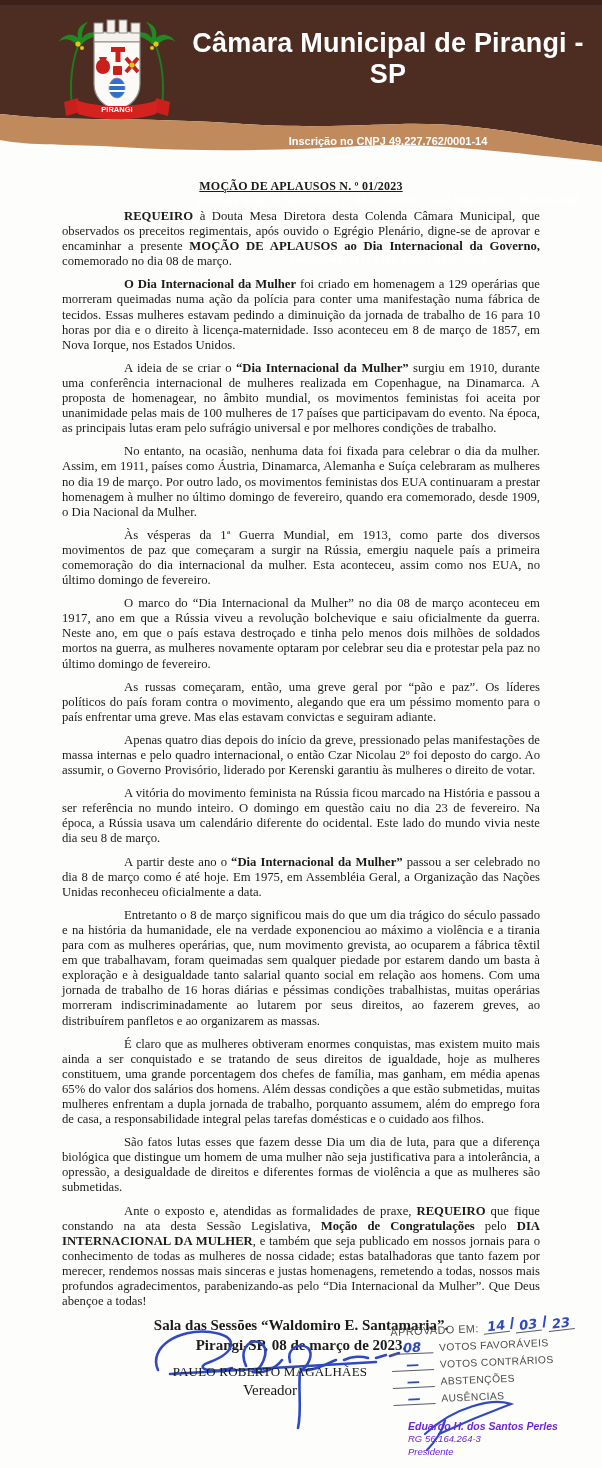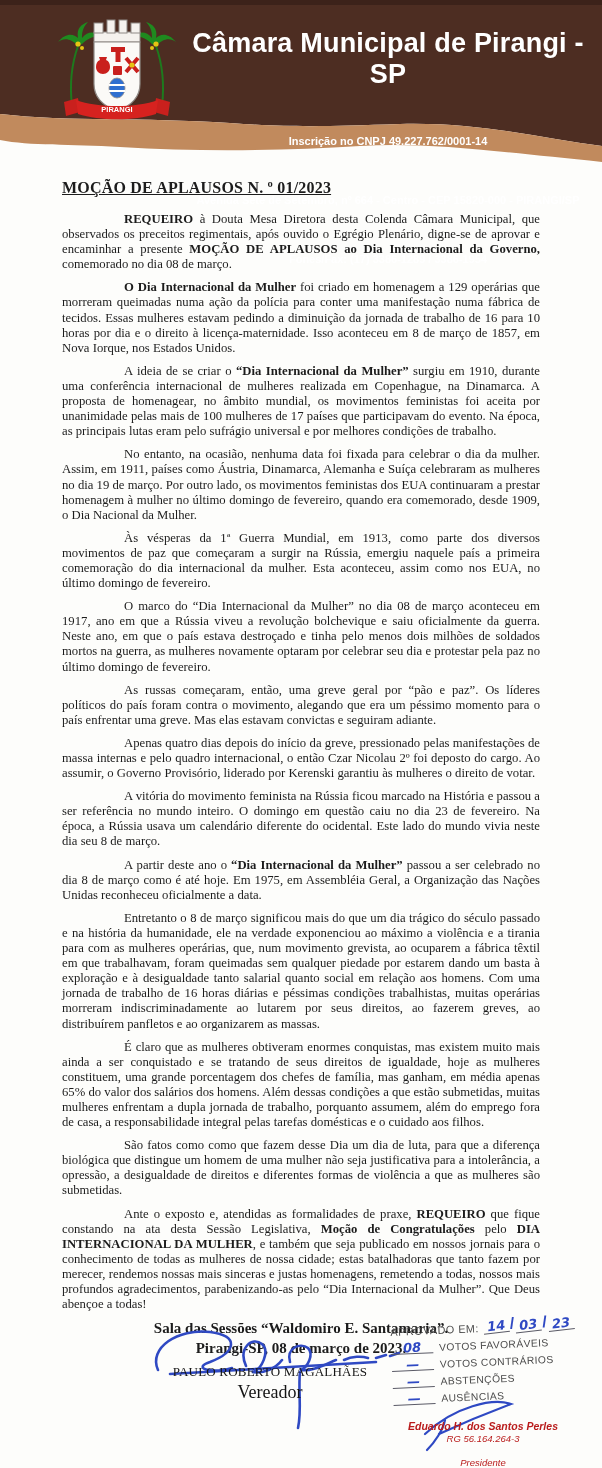--- a/index.html
+++ b/index.html
@@ -12,21 +12,21 @@
   .header-text{
     position:absolute;left:178px;top:28px;width:420px;text-align:center;
     color:#fff;font-family:"Liberation Sans",sans-serif;
   }
   .header-title{font-size:27px;font-weight:bold;margin:0 0 7px 0;letter-spacing:0.2px;}
   .header-line{font-size:11px;font-weight:bold;line-height:15px;margin-top:44px;}
   .crest{position:absolute;left:56px;top:8px;}
   
   .doc{position:absolute;left:62px;top:179px;width:478px;color:#1c1c1c;}
   .doc-title{
-    text-align:left;font-weight:bold;font-size:16px;
+    text-align:center;font-weight:bold;font-size:12px;
     text-decoration:underline;margin:0 0 15px 0;letter-spacing:0.2px;
   }
   .doc p{
     margin:0 0 8px 0;text-indent:62px;text-align:justify;
     font-size:12.7px;line-height:15.1px;
   }
   .closing{
     text-align:center;font-weight:bold;font-size:15px;line-height:17px;margin-top:3px;
   }
   
@@ -46,28 +46,28 @@
   .date-slot{width:26px;font-size:13px;transform:rotate(-4deg);line-height:12px;}
   .date-sep{color:#2f49c3;font-weight:bold;margin:0 1px;}
   .val-slot{width:42px;margin-right:6px;font-size:13px;line-height:11px;}
   
   .sig-svg{position:absolute;left:140px;top:1318px;}
   .signer{
     position:absolute;left:145px;top:1364px;width:250px;text-align:center;
     font-weight:normal;color:#151515;
   }
   .signer-name{font-size:13px;letter-spacing:0.2px;}
-  .signer-role{font-size:18px;margin-top:2px;}
+  .signer-role{font-size:15px;margin-top:2px;}
   .pres-stamp{
-    position:absolute;left:408px;top:1420px;width:150px;text-align:center;
-    font-family:"Liberation Sans",sans-serif;font-style:italic;color:#b91c1c;
+    position:absolute;left:408px;top:1420px;width:150px;text-align:left;
+    font-family:"Liberation Sans",sans-serif;font-style:italic;color:#6d28d9;
   }
   .pres-name{font-size:10.5px;font-weight:bold;}
   .pres-rg{font-size:9.5px;margin-top:1px;}
-  .pres-role{font-size:9.5px;margin-top:13px;}
+  .pres-role{font-size:9.5px;margin-top:2px;}
   .swoosh-svg{position:absolute;left:415px;top:1394px;}
 </style>
 </head>
 <body>
 
 <svg class="banner-svg" width="602" height="168" viewBox="0 0 602 168">
   <rect x="0" y="0" width="602" height="5" fill="#3c221a"></rect>
   <path d="M0,5 H602 V146 C540,138 480,122 400,124 C330,126 300,128 230,123 C140,117 70,122 0,114 Z" fill="#4d2d22"></path>
   <path d="M0,114 C70,122 140,117 230,123 C300,128 330,126 400,124 C480,122 540,138 602,146
            L602,162 C500,152 430,142 360,146 C280,151 200,152 120,147 C70,144 30,146 0,140 Z" fill="#c18a5d"></path>
@@ -134,21 +134,21 @@
       <p><span>A ideia de se criar o </span><b>“Dia Internacional da Mulher”</b><span> surgiu em 1910, durante uma conferência internacional de mulheres realizada em Copenhague, na Dinamarca. A proposta de homenagear, no âmbito mundial, os movimentos feministas foi aceita por unanimidade pelas mais de 100 mulheres de 17 países que participavam do evento. Na época, as principais lutas eram pelo sufrágio universal e por melhores condições de trabalho.</span></p>
       <p><span>No entanto, na ocasião, nenhuma data foi fixada para celebrar o dia da mulher. Assim, em 1911, países como Áustria, Dinamarca, Alemanha e Suíça celebraram as mulheres no dia 19 de março. Por outro lado, os movimentos feministas dos EUA continuaram a prestar homenagem à mulher no último domingo de fevereiro, quando era comemorado, desde 1909, o Dia Nacional da Mulher.</span></p>
       <p><span>Às vésperas da 1ª Guerra Mundial, em 1913, como parte dos diversos movimentos de paz que começaram a surgir na Rússia, emergiu naquele país a primeira comemoração do dia internacional da mulher. Esta aconteceu, assim como nos EUA, no último domingo de fevereiro.</span></p>
       <p><span>O marco do “Dia Internacional da Mulher” no dia 08 de março aconteceu em 1917, ano em que a Rússia viveu a revolução bolchevique e saiu oficialmente da guerra. Neste ano, em que o país estava destroçado e tinha pelo menos dois milhões de soldados mortos na guerra, as mulheres novamente optaram por celebrar seu dia e protestar pela paz no último domingo de fevereiro.</span></p>
       <p><span>As russas começaram, então, uma greve geral por “pão e paz”. Os líderes políticos do país foram contra o movimento, alegando que era um péssimo momento para o país enfrentar uma greve. Mas elas estavam convictas e seguiram adiante.</span></p>
       <p><span>Apenas quatro dias depois do início da greve, pressionado pelas manifestações de massa internas e pelo quadro internacional, o então Czar Nicolau 2º foi deposto do cargo. Ao assumir, o Governo Provisório, liderado por Kerenski garantiu às mulheres o direito de votar.</span></p>
       <p><span>A vitória do movimento feminista na Rússia ficou marcado na História e passou a ser referência no mundo inteiro. O domingo em questão caiu no dia 23 de fevereiro. Na época, a Rússia usava um calendário diferente do ocidental. Este lado do mundo vivia neste dia seu 8 de março.</span></p>
       <p><span>A partir deste ano o </span><b>“Dia Internacional da Mulher”</b><span> passou a ser celebrado no dia 8 de março como é até hoje. Em 1975, em Assembléia Geral, a Organização das Nações Unidas reconheceu oficialmente a data.</span></p>
       <p><span>Entretanto o 8 de março significou mais do que um dia trágico do século passado e na história da humanidade, ele na verdade exponenciou ao máximo a violência e a tirania para com as mulheres operárias, que, num movimento grevista, ao ocuparem a fábrica têxtil em que trabalhavam, foram queimadas sem qualquer piedade por estarem dando um basta à exploração e à desigualdade tanto salarial quanto social em relação aos homens. Com uma jornada de trabalho de 16 horas diárias e péssimas condições trabalhistas, muitas operárias morreram indiscriminadamente ao lutarem por seus direitos, ao fazerem greves, ao distribuírem panfletos e ao organizarem as massas.</span></p>
       <p><span>É claro que as mulheres obtiveram enormes conquistas, mas existem muito mais ainda a ser conquistado e se tratando de seus direitos de igualdade, hoje as mulheres constituem, uma grande porcentagem dos chefes de família, mas ganham, em média apenas 65% do valor dos salários dos homens. Além dessas condições a que estão submetidas, muitas mulheres enfrentam a dupla jornada de trabalho, porquanto assumem, além do emprego fora de casa, a responsabilidade integral pelas tarefas domésticas e o cuidado aos filhos.</span></p>
-      <p><span>São fatos como como que fazem desse Dia um dia de luta, para que a diferença biológica que distingue um homem de uma mulher não seja justificativa para a intolerância, a opressão, a desigualdade de direitos e diferentes formas de violência a que as mulheres são submetidas.</span></p>
+      <p><span>São fatos lutas esses que fazem desse Dia um dia de luta, para que a diferença biológica que distingue um homem de uma mulher não seja justificativa para a intolerância, a opressão, a desigualdade de direitos e diferentes formas de violência a que as mulheres são submetidas.</span></p>
       <p><span>Ante o exposto e, atendidas as formalidades de praxe, </span><b>REQUEIRO</b><span> que fique constando na ata desta Sessão Legislativa, </span><b>Moção de Congratulações</b><span> pelo </span><b>DIA INTERNACIONAL DA MULHER</b><span>, e também que seja publicado em nossos jornais para o conhecimento de todas as mulheres de nossa cidade; estas batalhadoras que tanto fazem por merecer, rendemos nossas mais sinceras e justas homenagens, remetendo a todas, nossos mais profundos agradecimentos, parabenizando-as pelo “Dia Internacional da Mulher”. Que Deus abençoe a todas!</span></p>
     </div>
   <div class="closing">Sala das Sessões “Waldomiro E. Santamaria”.</div>
   <div class="closing">Pirangi-SP, 08 de março de 2023.</div>
 </div>
 
 <svg class="sig-svg" width="270" height="115" viewBox="0 0 270 115">
   <g fill="none" stroke="#2f49c3" stroke-width="2.6" stroke-linecap="round">
     <path d="M18,52 C8,30 38,10 70,14 C100,18 96,34 70,44 C52,50 70,56 92,50"></path>
     <path d="M106,48 C98,30 112,18 122,26 C130,33 122,52 112,54 C124,56 136,50 142,42"></path>

